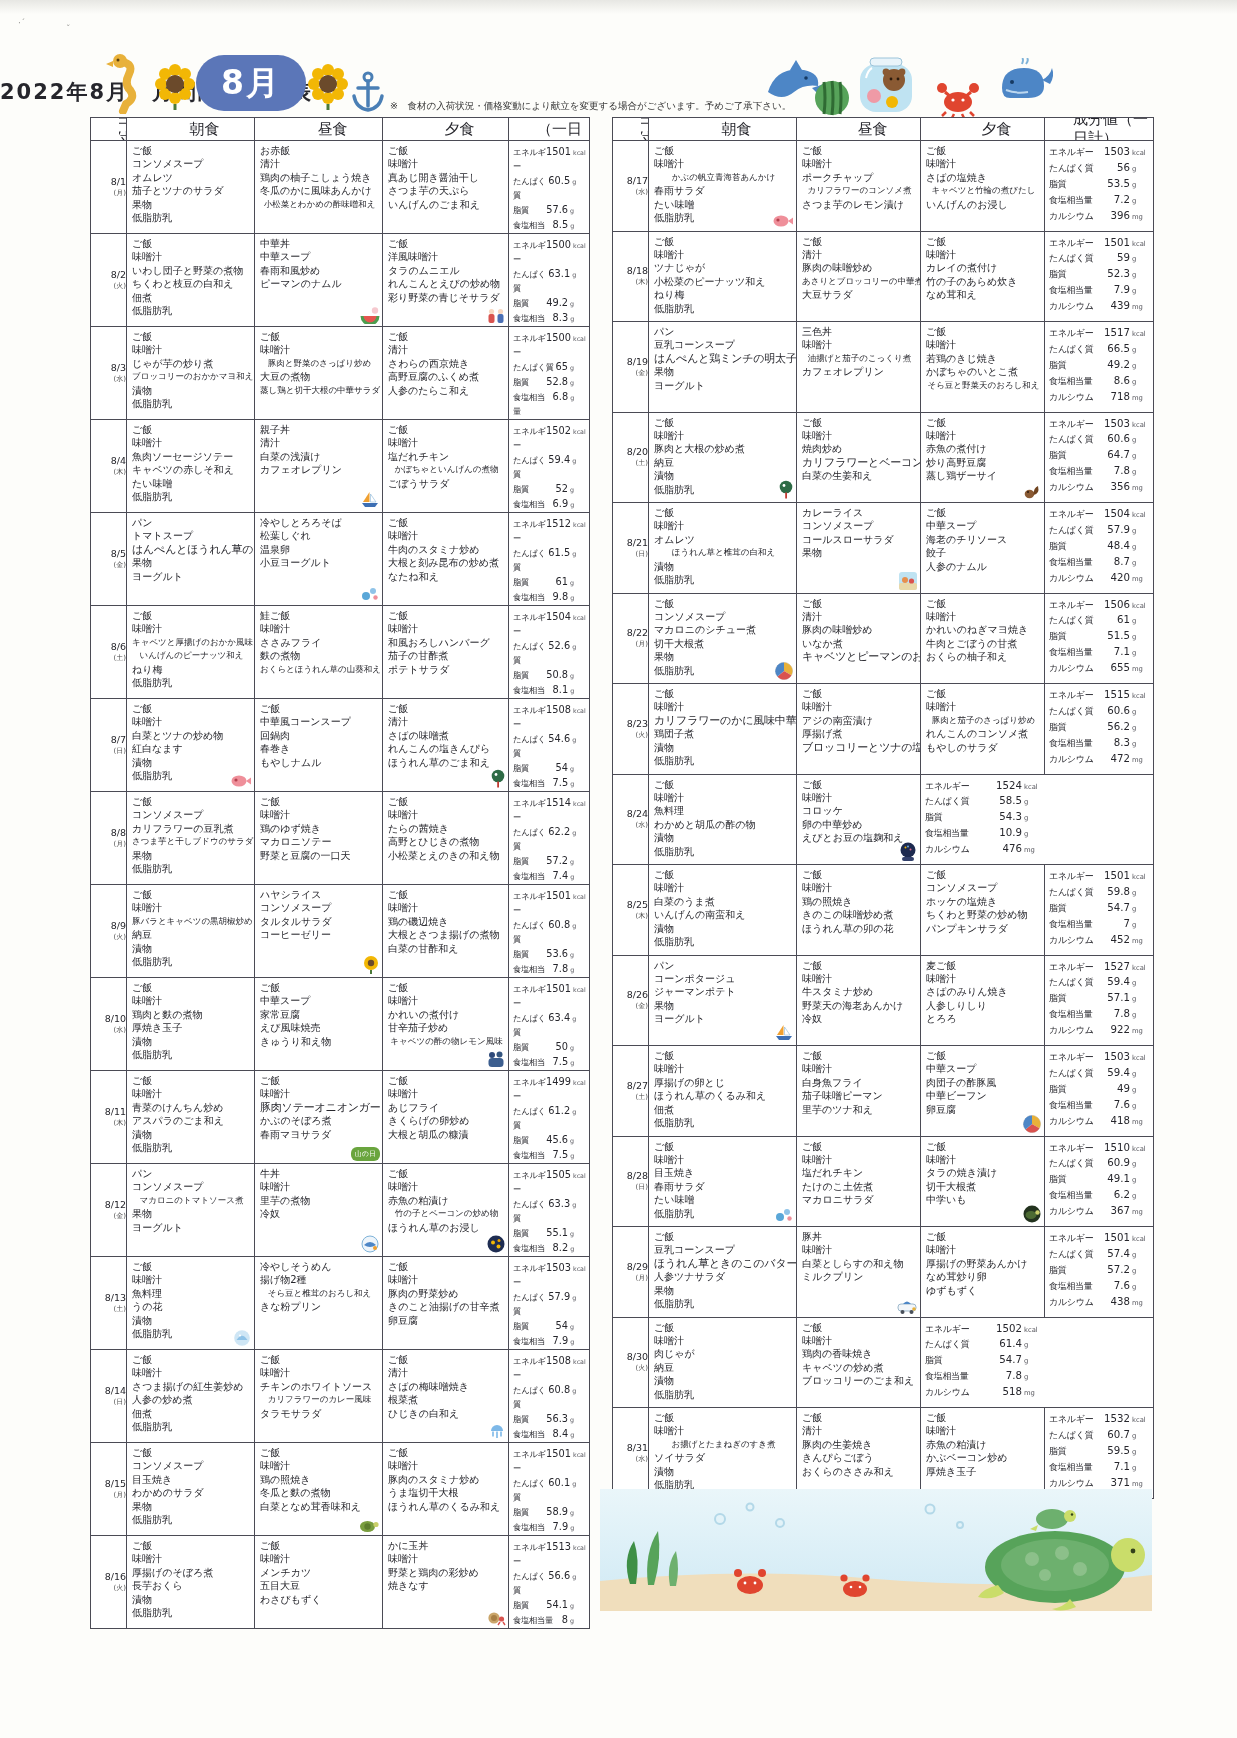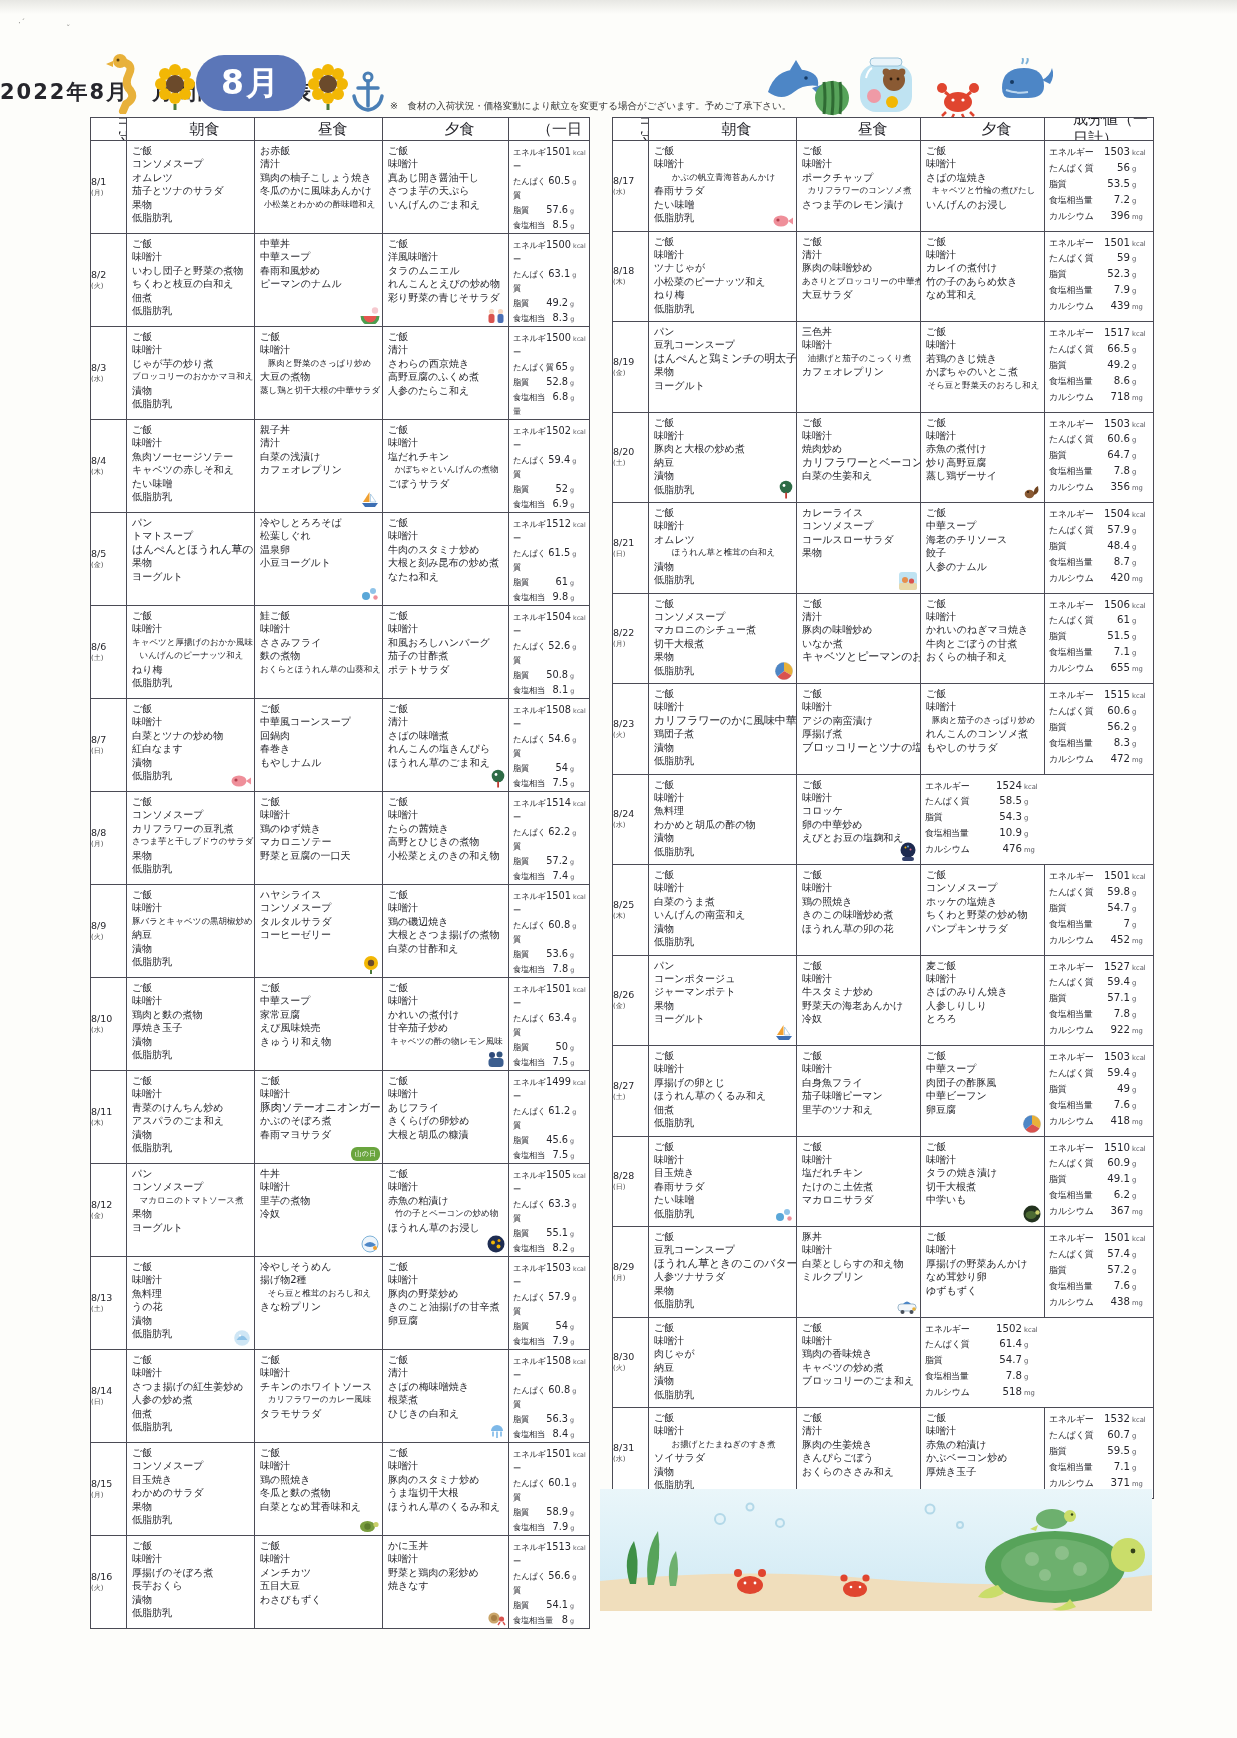--- a/index.html
+++ b/index.html
@@ -20,21 +20,21 @@
     color:#ffffff;font-size:33px;font-weight:700;display:flex;align-items:center;justify-content:center;letter-spacing:2px;}
   .hicon{position:absolute;}
 
   
   .menu-table{position:absolute;background:#fff;border:1.6px solid #4b4b55;}
   .trow{display:grid;border-top:1px solid #4b4b55;}
   .trow.head{border-top:none;}
   .tcell{border-right:1px solid #4b4b55;position:relative;overflow:hidden;}
   .tcell:last-child{border-right:none;}
   .hcell{font-size:15px;display:flex;align-items:center;justify-content:center;height:22px;margin-left:28px;}
-  .datec{display:flex;flex-direction:column;align-items:flex-start;justify-content:center;}
+  .datec{display:flex;flex-direction:column;align-items:flex-end;justify-content:center;}
   .d1{font-size:9.5px;}
   .d2{font-size:7px;color:#4a4a4a;margin-top:1px;}
   .meal{padding:3px 3px 2px 5px;}
   .it{line-height:13.4px;white-space:nowrap;font-size:10px;}
   .it.s1{font-size:8.5px;text-align:center;}
   .it.s2{font-size:11px;letter-spacing:-0.2px;}
   .nut{padding:4px 3px 0 4px;}
   .nr{display:flex;align-items:baseline;line-height:13.9px;}
   .nl{font-size:8.3px;letter-spacing:-0.3px;}
   .nv{margin-left:auto;font-size:9.8px;}

